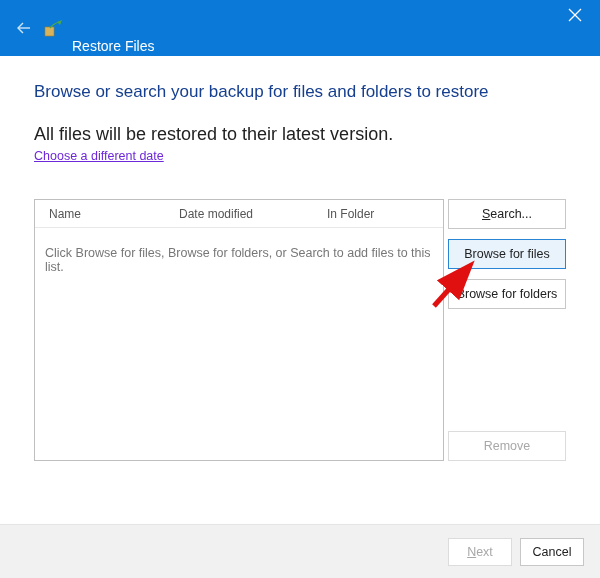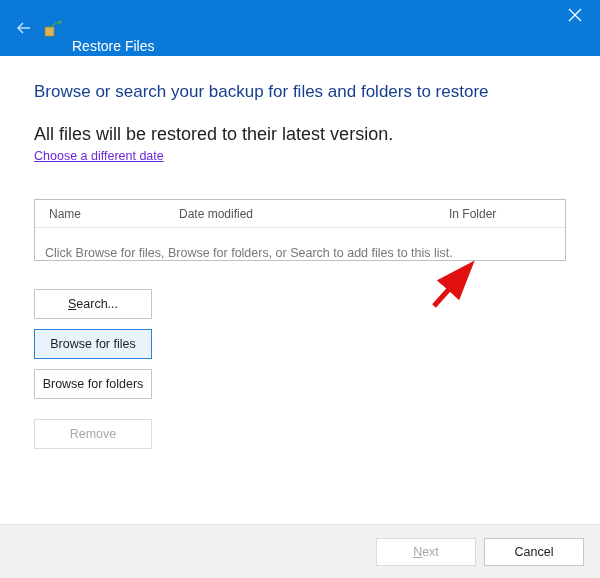--- a/index.html
+++ b/index.html
@@ -72,22 +72,21 @@
       color: #6d28d9;
       text-decoration: underline;
       cursor: pointer;
       font-size: 12.5px;
       display: inline-block;
       margin-top: 4px;
     }
     .main-area {
       display: flex;
       margin-top: 36px;
-      gap: 28px;
-      flex-direction: column;
+      gap: 4px;
     }
     .listbox {
       flex: 1;
       border: 1px solid #bfbfbf;
       height: 262px;
       position: relative;
       background: #ffffff;
     }
     .listbox-header {
       display: flex;
@@ -148,21 +147,21 @@
       height: 54px;
       background: #f1f1f1;
       border-top: 1px solid #e5e5e5;
       display: flex;
       align-items: center;
       justify-content: flex-end;
       padding: 0 16px;
       gap: 8px;
     }
     .footer .btn {
-      width: 100px;
+      width: 64px;
       height: 28px;
     }
     .arrow-annotation {
       position: absolute;
       left: 424px;
       top: 258px;
       width: 60px;
       height: 60px;
       pointer-events: none;
     }

